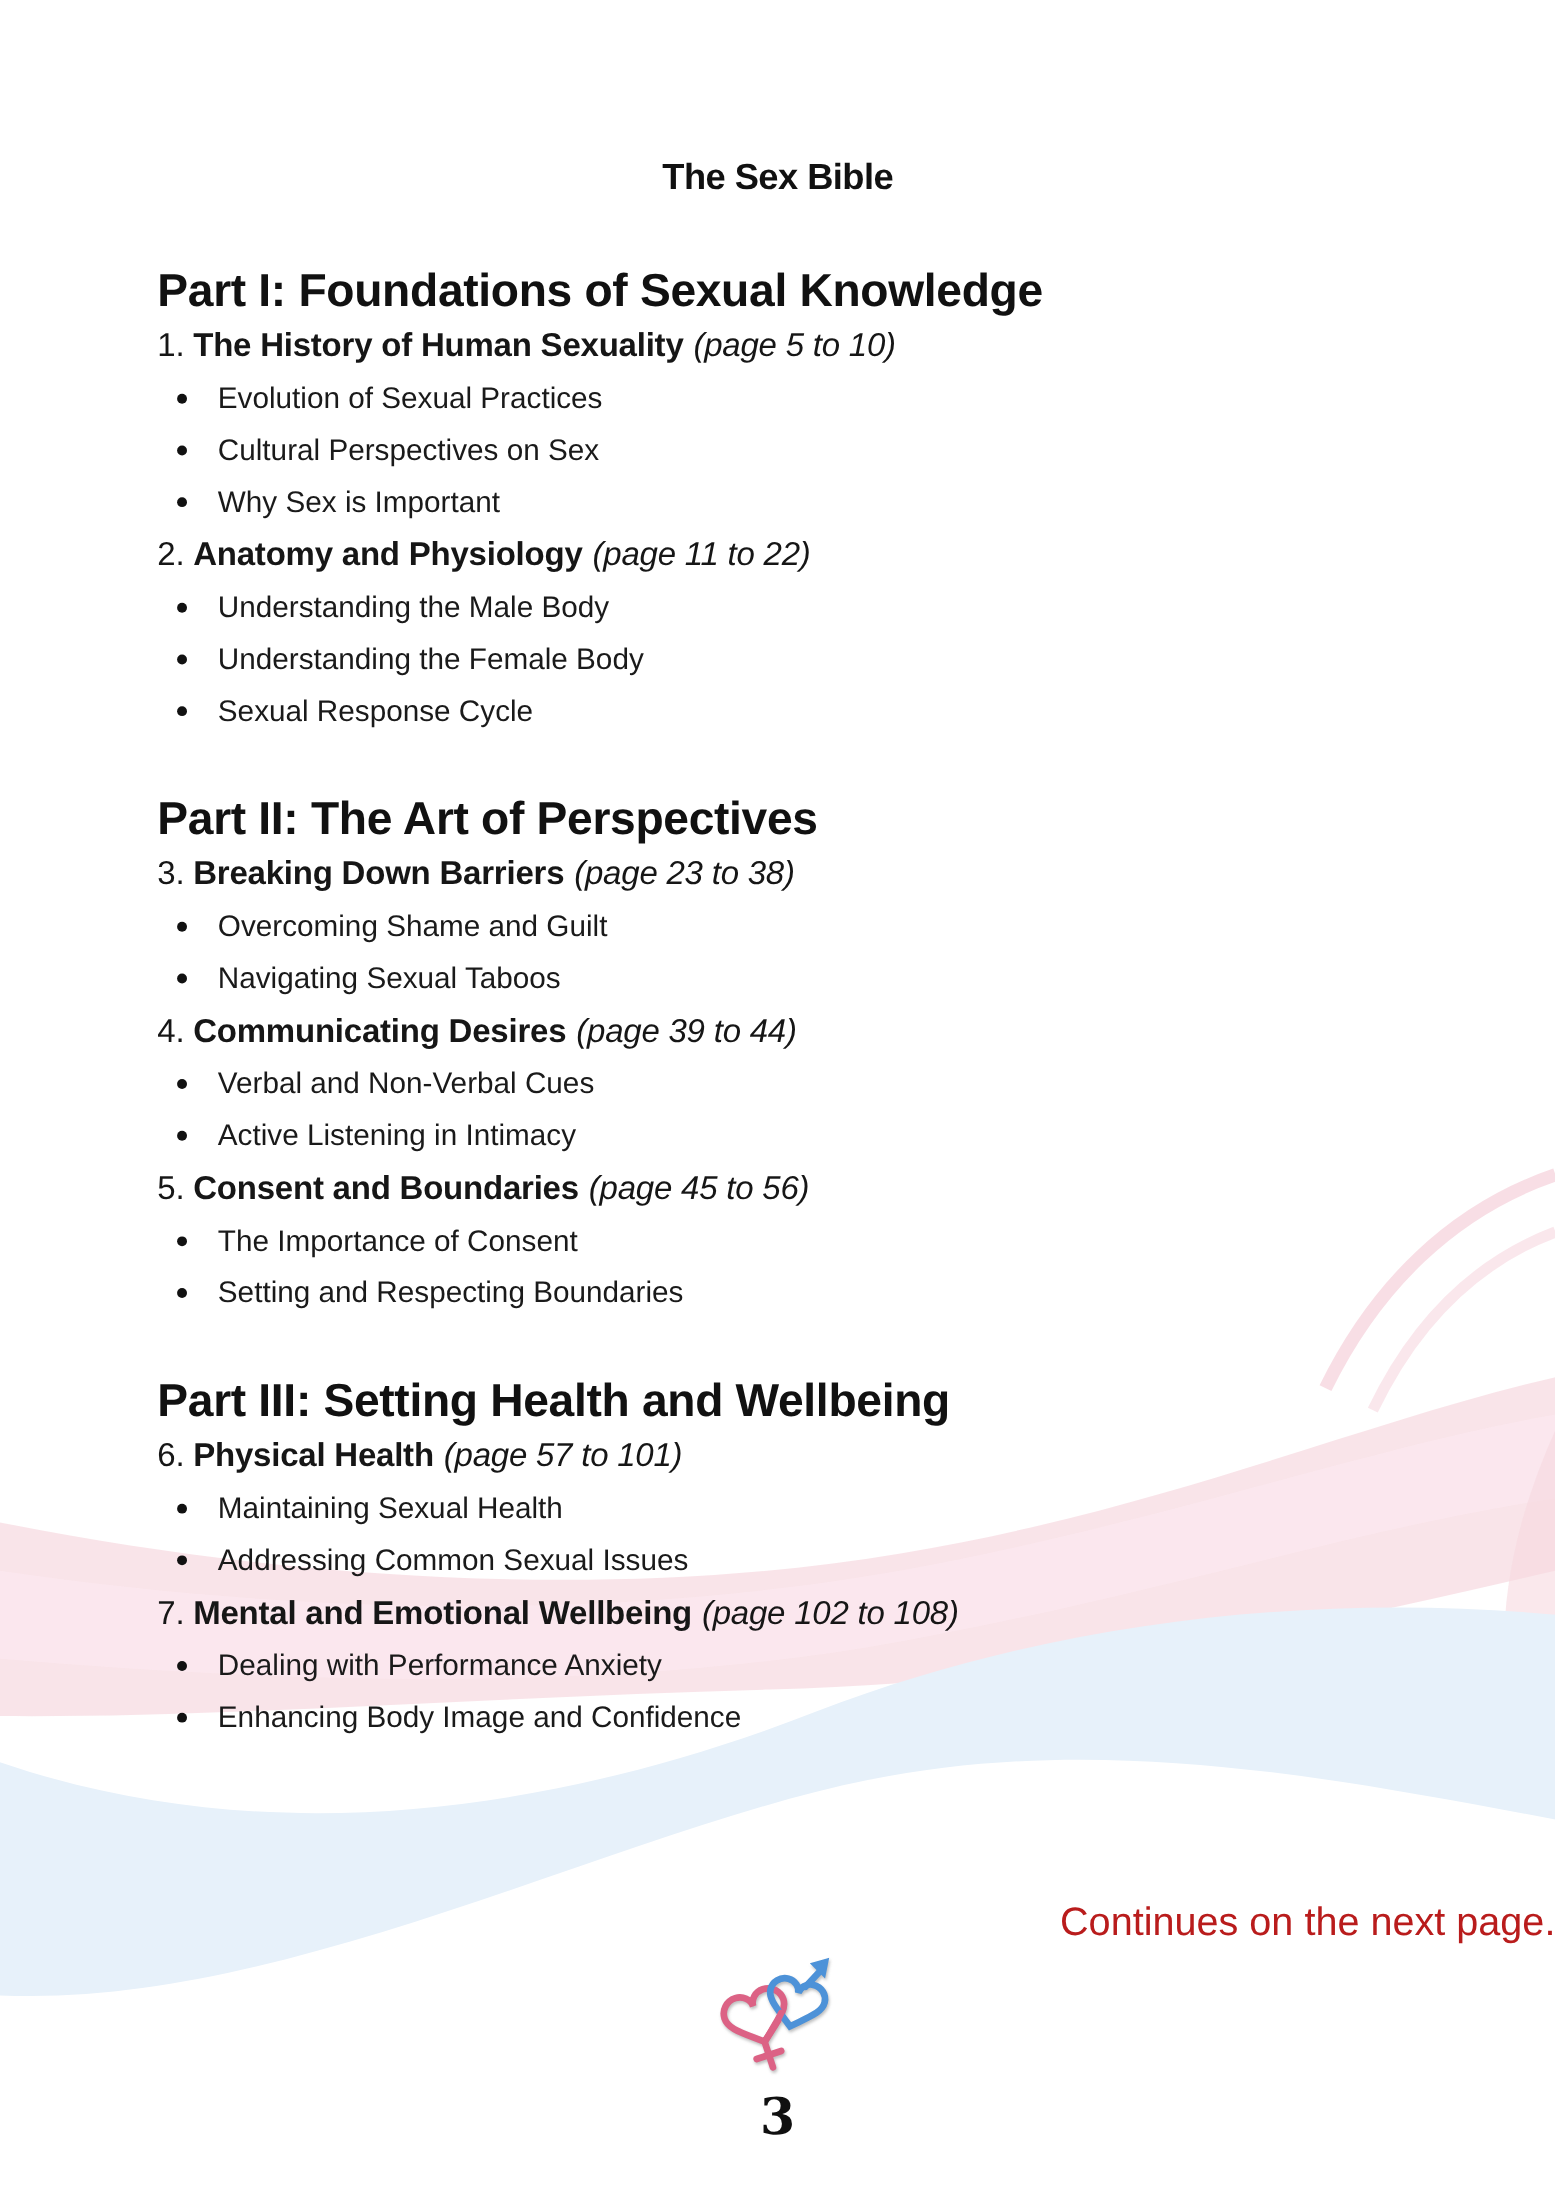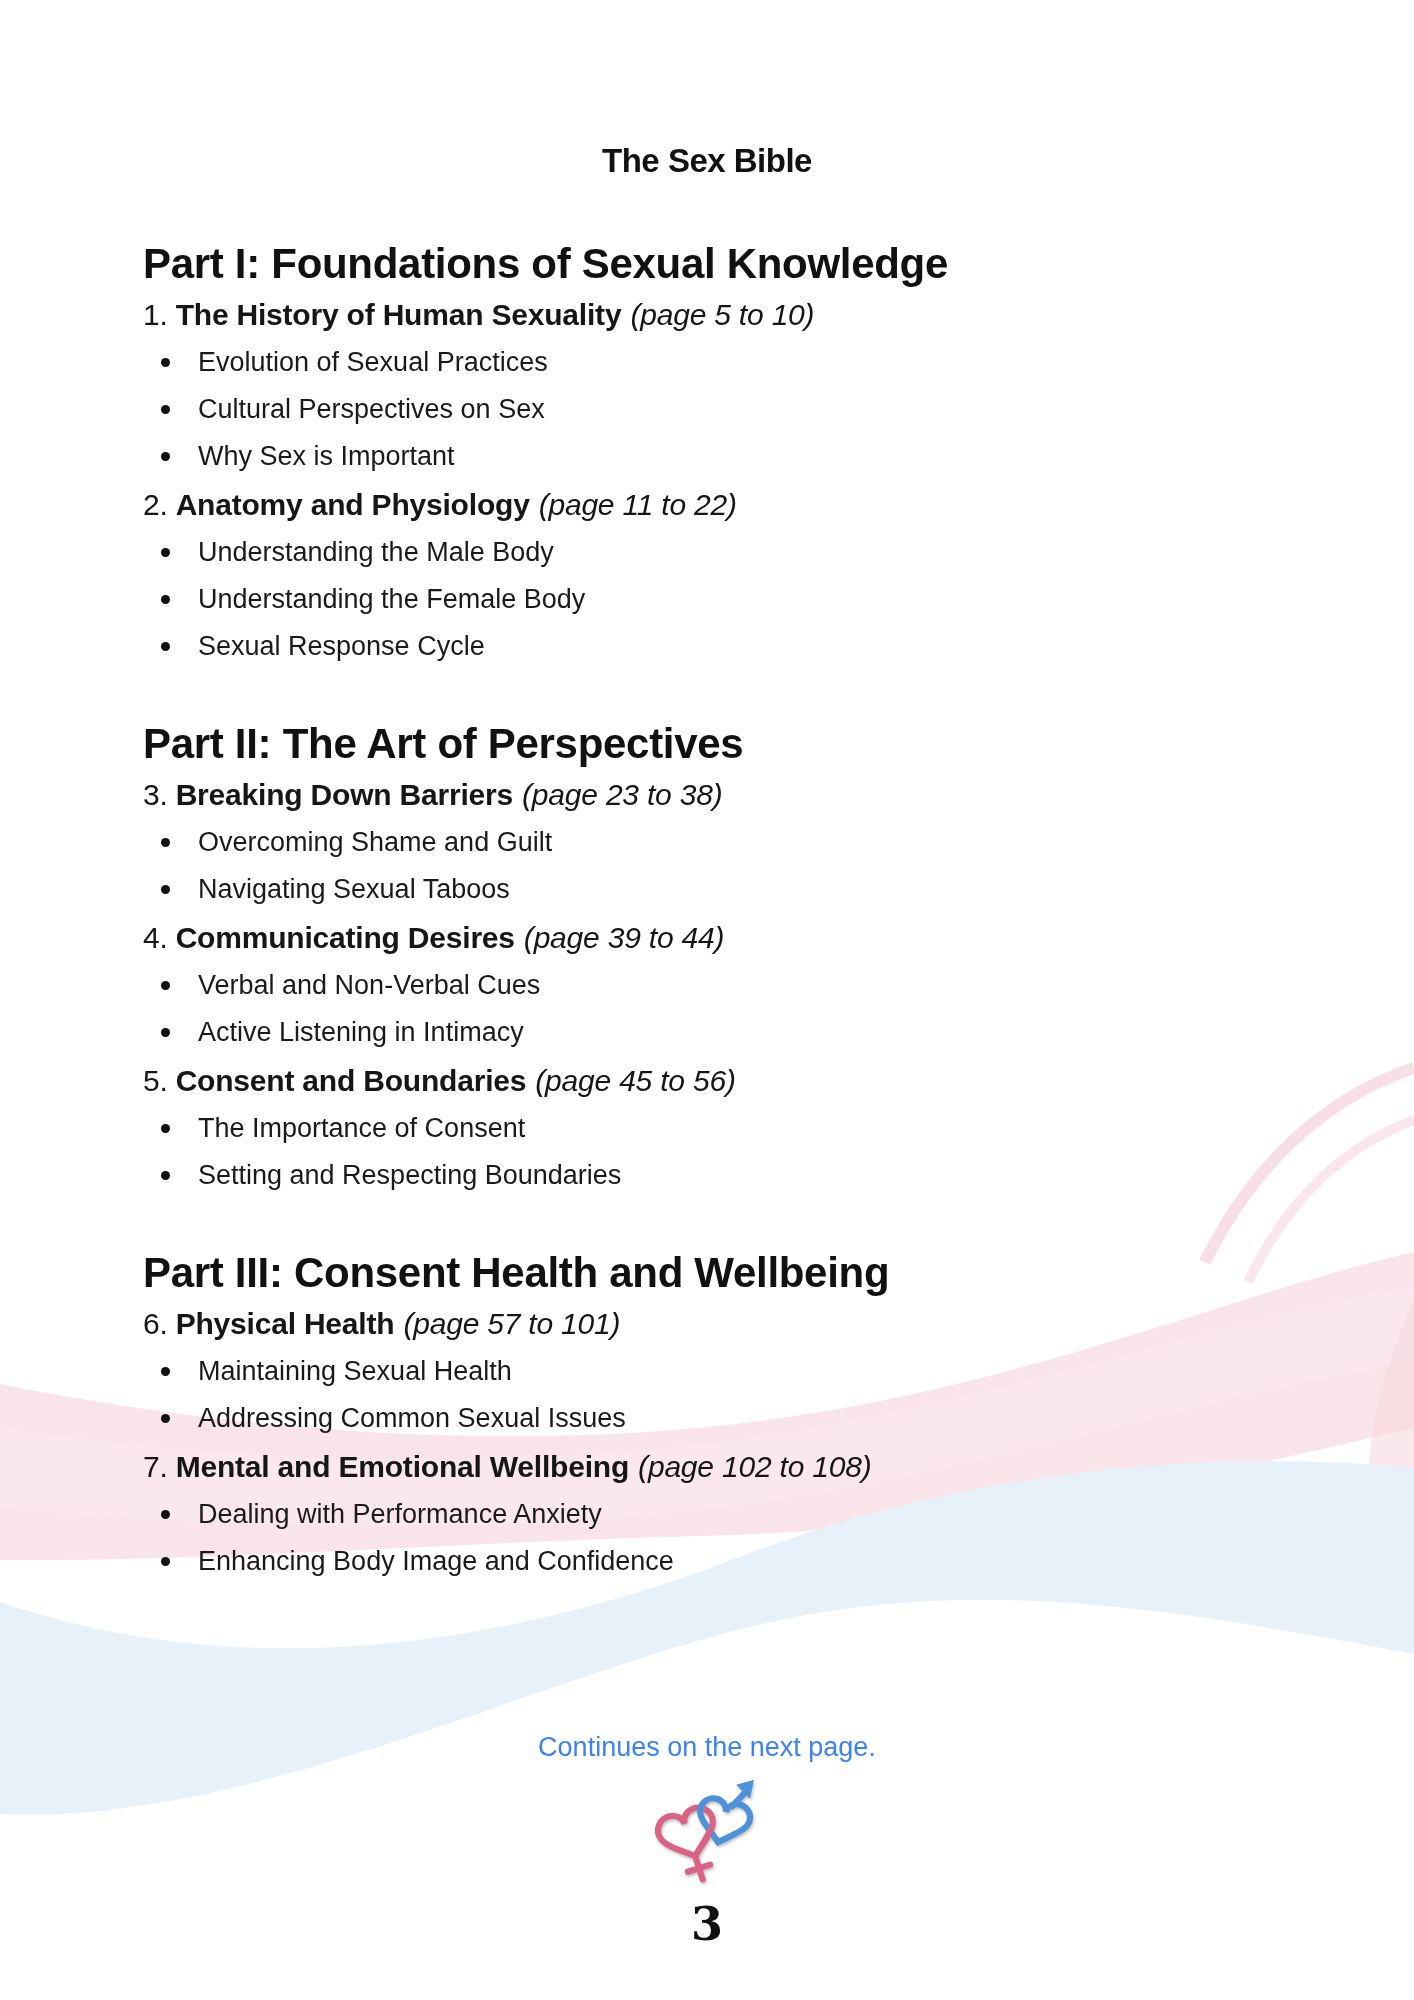--- a/index.html
+++ b/index.html
@@ -69,24 +69,24 @@
     position: absolute;
     left: 18px;
     top: 19px;
     width: 9px;
     height: 9px;
     border-radius: 50%;
     background: #111111;
   }
   .continues {
     margin-top: 143px;
-    text-align: center;
-    font-size: 27px;
+    text-align: right;
+    font-size: 36px;
     line-height: 38px;
-    color: #3b82f6;
+    color: #b91c1c;
   }
   .icon-wrap {
     margin-top: 12px;
     text-align: center;
     height: 122px;
   }
   .icon-wrap svg {
     display: inline-block;
     filter: drop-shadow(1.5px 2px 1.5px rgba(70,70,70,0.35));
   }
@@ -163,21 +163,21 @@
         <div class="chapter">
           <span class="ch-num">5.</span><span class="ch-title">Consent and Boundaries</span><span class="ch-pages">(page 45 to 56)</span>
         </div>
         <ul class="topics">
           <li>The Importance of Consent</li>
           <li>Setting and Respecting Boundaries</li>
         </ul>
       </section>
 
       <section class="part">
-        <h2 class="part-heading">Part III: Consent Health and Wellbeing</h2>
+        <h2 class="part-heading">Part III: Setting Health and Wellbeing</h2>
 
         <div class="chapter">
           <span class="ch-num">6.</span><span class="ch-title">Physical Health</span><span class="ch-pages">(page 57 to 101)</span>
         </div>
         <ul class="topics">
           <li>Maintaining Sexual Health</li>
           <li>Addressing Common Sexual Issues</li>
         </ul>
 
         <div class="chapter">

